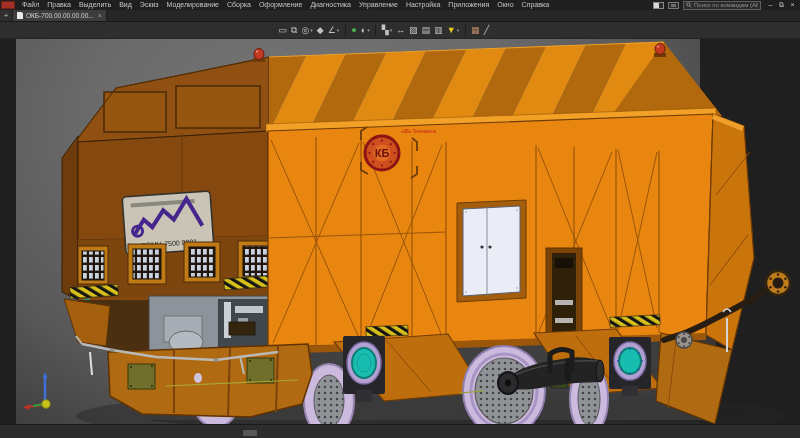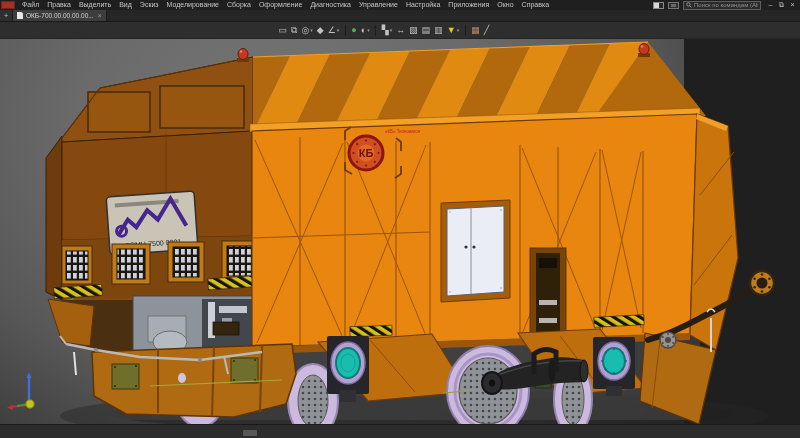--- a/index.html
+++ b/index.html
@@ -41,21 +41,21 @@
   
   .toolbar{position:absolute;top:22px;left:0;right:0;height:17px;background:#2e2e2e;
     border-bottom:1px solid #242424;display:flex;align-items:center;z-index:6}
   .toolbar-items{display:flex;align-items:center;margin-left:277px;gap:1px}
   .ti{height:13px;display:flex;align-items:center;padding:0 1.5px;border-radius:2px}
   .tg{font-size:9px;line-height:13px;color:#c2c2c2}
   .tc{font-size:5px;color:#9a9a9a;margin-left:1px}
   .tsep{width:1px;height:11px;background:#1d1d1d;margin:0 3px}
 
   
-  .viewport{position:absolute;top:39px;left:0;width:684px;height:385px;
+  .viewport{position:absolute;top:39px;left:16px;width:684px;height:385px;
     background:radial-gradient(ellipse at 42% 22%, #767676 0%, #6a6a6a 38%, #575757 66%, #3c3c3c 90%, #303030 100%)}
   .viewport svg{display:block}
 
   
   .statusbar{position:absolute;top:424px;left:0;right:0;height:14px;background:#2c2c2c;
     border-top:1px solid #1a1a1a;z-index:6}
   .sb-handle{position:absolute;left:243px;top:5px;width:14px;height:6px;background:#575757;border-radius:1px}
 </style>
 </head>
 <body>

